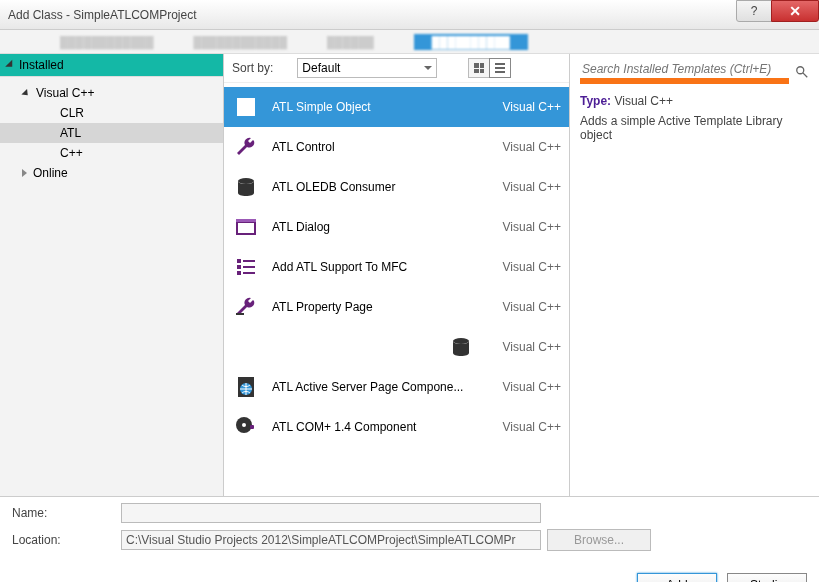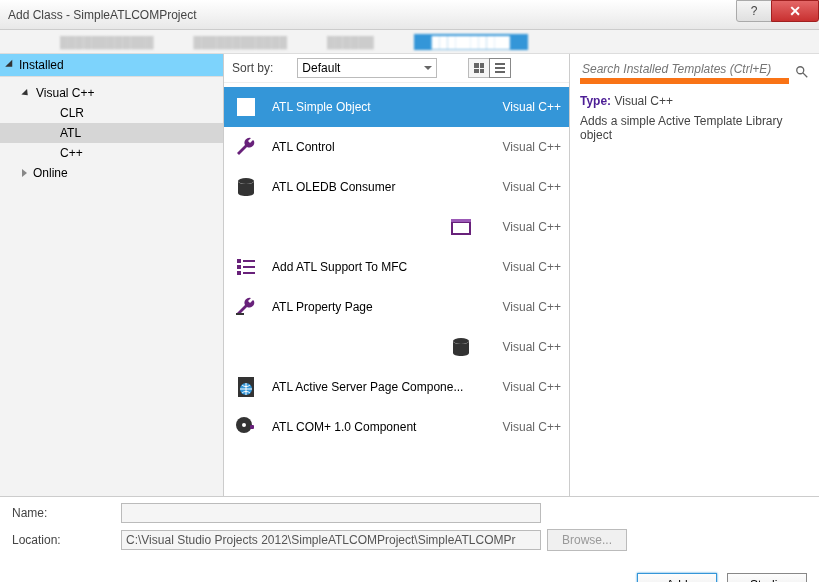--- a/index.html
+++ b/index.html
@@ -12,21 +12,21 @@
 .tbtn.help { border-radius: 0 0 0 3px; }
 .tbtn.close { background: linear-gradient(#e46767,#c83030); color: #fff; width: 48px; border-radius: 0 0 3px 0; border-color: #a02020; font-weight: bold; font-size: 14px; }
 
 .blurred-tabs { height: 24px; background: #f3f3f3; border-bottom: 1px solid #ddd; display:flex; align-items:center; padding: 0 60px; gap: 40px; }
 .blurred-tabs span { color: #ccc; filter: blur(1.2px); font-size: 11px; }
 .blurred-tabs .sel { background: #3496d8; color: #fff; padding: 2px 18px; filter: blur(1px); }
 
 .main { display: flex; height: 442px; }
 
 .left-pane { width: 224px; border-right: 1px solid #ccc; background: #f3f3f3; display: flex; flex-direction: column; }
-.left-header { background: #7dd3fc; border-bottom: 1px solid #ddd; padding: 4px 8px; display: flex; align-items: center; gap: 6px; }
+.left-header { background: #14b8a6; border-bottom: 1px solid #ddd; padding: 4px 8px; display: flex; align-items: center; gap: 6px; }
 .collapse-tri { width: 0; height: 0; border-left: 5px solid #666; border-top: 5px solid transparent; border-bottom: 5px solid transparent; }
 .collapse-tri.open { transform: rotate(45deg); border-left-color: #333; }
 .tree { padding: 6px 0; }
 .tree-row { padding: 3px 8px 3px 22px; display: flex; align-items: center; gap: 6px; cursor: pointer; }
 .tree-row.sub { padding-left: 60px; align-items: flex-end; }
 .tree-row.selected { background: #d6d6d6; }
 .tri-right { width: 0; height: 0; border-left: 5px solid #888; border-top: 4px solid transparent; border-bottom: 4px solid transparent; }
 .tri-down { width: 0; height: 0; border-top: 5px solid #333; border-left: 4px solid transparent; border-right: 4px solid transparent; transform: rotate(-45deg); }
 
 .center-pane { flex: 1; display: flex; flex-direction: column; }
@@ -56,21 +56,21 @@
 .search-box { flex: 1; border: none; border-bottom: 6px solid #f97316; padding: 2px; color: #0f172a; background: transparent; font-style: italic; }
 .mag { width: 14px; height: 14px; }
 .detail-lbl { color: #444; margin-bottom: 2px; }
 .detail-lbl b { color: #4c1d95; }
 .detail-desc { color: #444; margin-top: 4px; }
 
 .bottom { padding: 6px 12px 12px; border-top: 1px solid #ccc; }
 .form-row { display: flex; align-items: center; margin-bottom: 6px; gap: 1px; }
 .form-lbl { width: 108px; color: #444; }
 .form-input { flex: 1; max-width: 420px; height: 20px; border: 1px solid #bbb; background: #f5f5f5; padding: 0 4px; color: #555; }
-.browse-btn { width: 80px; height: 22px; border: 1px solid #bbb; background: #f0f0f0; color: #999; }
+.browse-btn { width: 104px; height: 22px; border: 1px solid #bbb; background: #f0f0f0; color: #999; }
 .btn-row { display: flex; justify-content: flex-end; gap: 10px; margin-top: 22px; }
 .btn { width: 80px; height: 24px; border: 1px solid #888; background: linear-gradient(#fdfdfd, #e8e8e8); }
 .btn.primary { border-color: #3496d8; box-shadow: 0 0 2px #3496d8; }
 
 .c-purple { fill: #68217a; }
 .c-white { fill: #fff; }
 .c-dark { fill: #333; }
 </style>
 </head>
 <body>
@@ -173,20 +173,21 @@
           <div class="item-lang">Visual C++</div>
         </div>
         <div class="item">
           <div class="item-icon">
             <svg viewBox="0 0 24 24">
               <rect x="2" y="4" width="20" height="16" class="c-purple"></rect>
               <rect x="4" y="8" width="16" height="10" class="c-white"></rect>
               <rect x="2" y="4" width="20" height="3" fill="#9b59b6"></rect>
             </svg>
           </div>
+          <div class="item-name">ATL Dialog</div>
           <div class="item-lang">Visual C++</div>
         </div>
         <div class="item">
           <div class="item-icon">
             <svg viewBox="0 0 24 24">
               <rect x="3" y="4" width="4" height="4" class="c-purple"></rect>
               <rect x="9" y="5" width="12" height="2" class="c-purple"></rect>
               <rect x="3" y="10" width="4" height="4" class="c-purple"></rect>
               <rect x="9" y="11" width="12" height="2" class="c-purple"></rect>
               <rect x="3" y="16" width="4" height="4" class="c-purple"></rect>
@@ -227,21 +228,21 @@
           <div class="item-lang">Visual C++</div>
         </div>
         <div class="item">
           <div class="item-icon">
             <svg viewBox="0 0 24 24">
               <circle cx="10" cy="10" r="8" class="c-dark"></circle>
               <path d="M16 12h4M18 10v4" stroke="#68217a" stroke-width="3"></path>
               <circle cx="10" cy="10" r="2" class="c-white"></circle>
             </svg>
           </div>
-          <div class="item-name">ATL COM+ 1.0 Component</div>
+          <div class="item-name">ATL COM+ 1.4 Component</div>
           <div class="item-lang">Visual C++</div>
         </div>
       </div>
   </div>
 
   <div class="right-pane">
     <div class="search-row">
       <input class="search-box" placeholder="Search Installed Templates (Ctrl+E)" style="">
       <svg class="mag" viewBox="0 0 16 16">
           <circle cx="6" cy="6" r="4" fill="none" stroke="#666" stroke-width="1.5"></circle>

